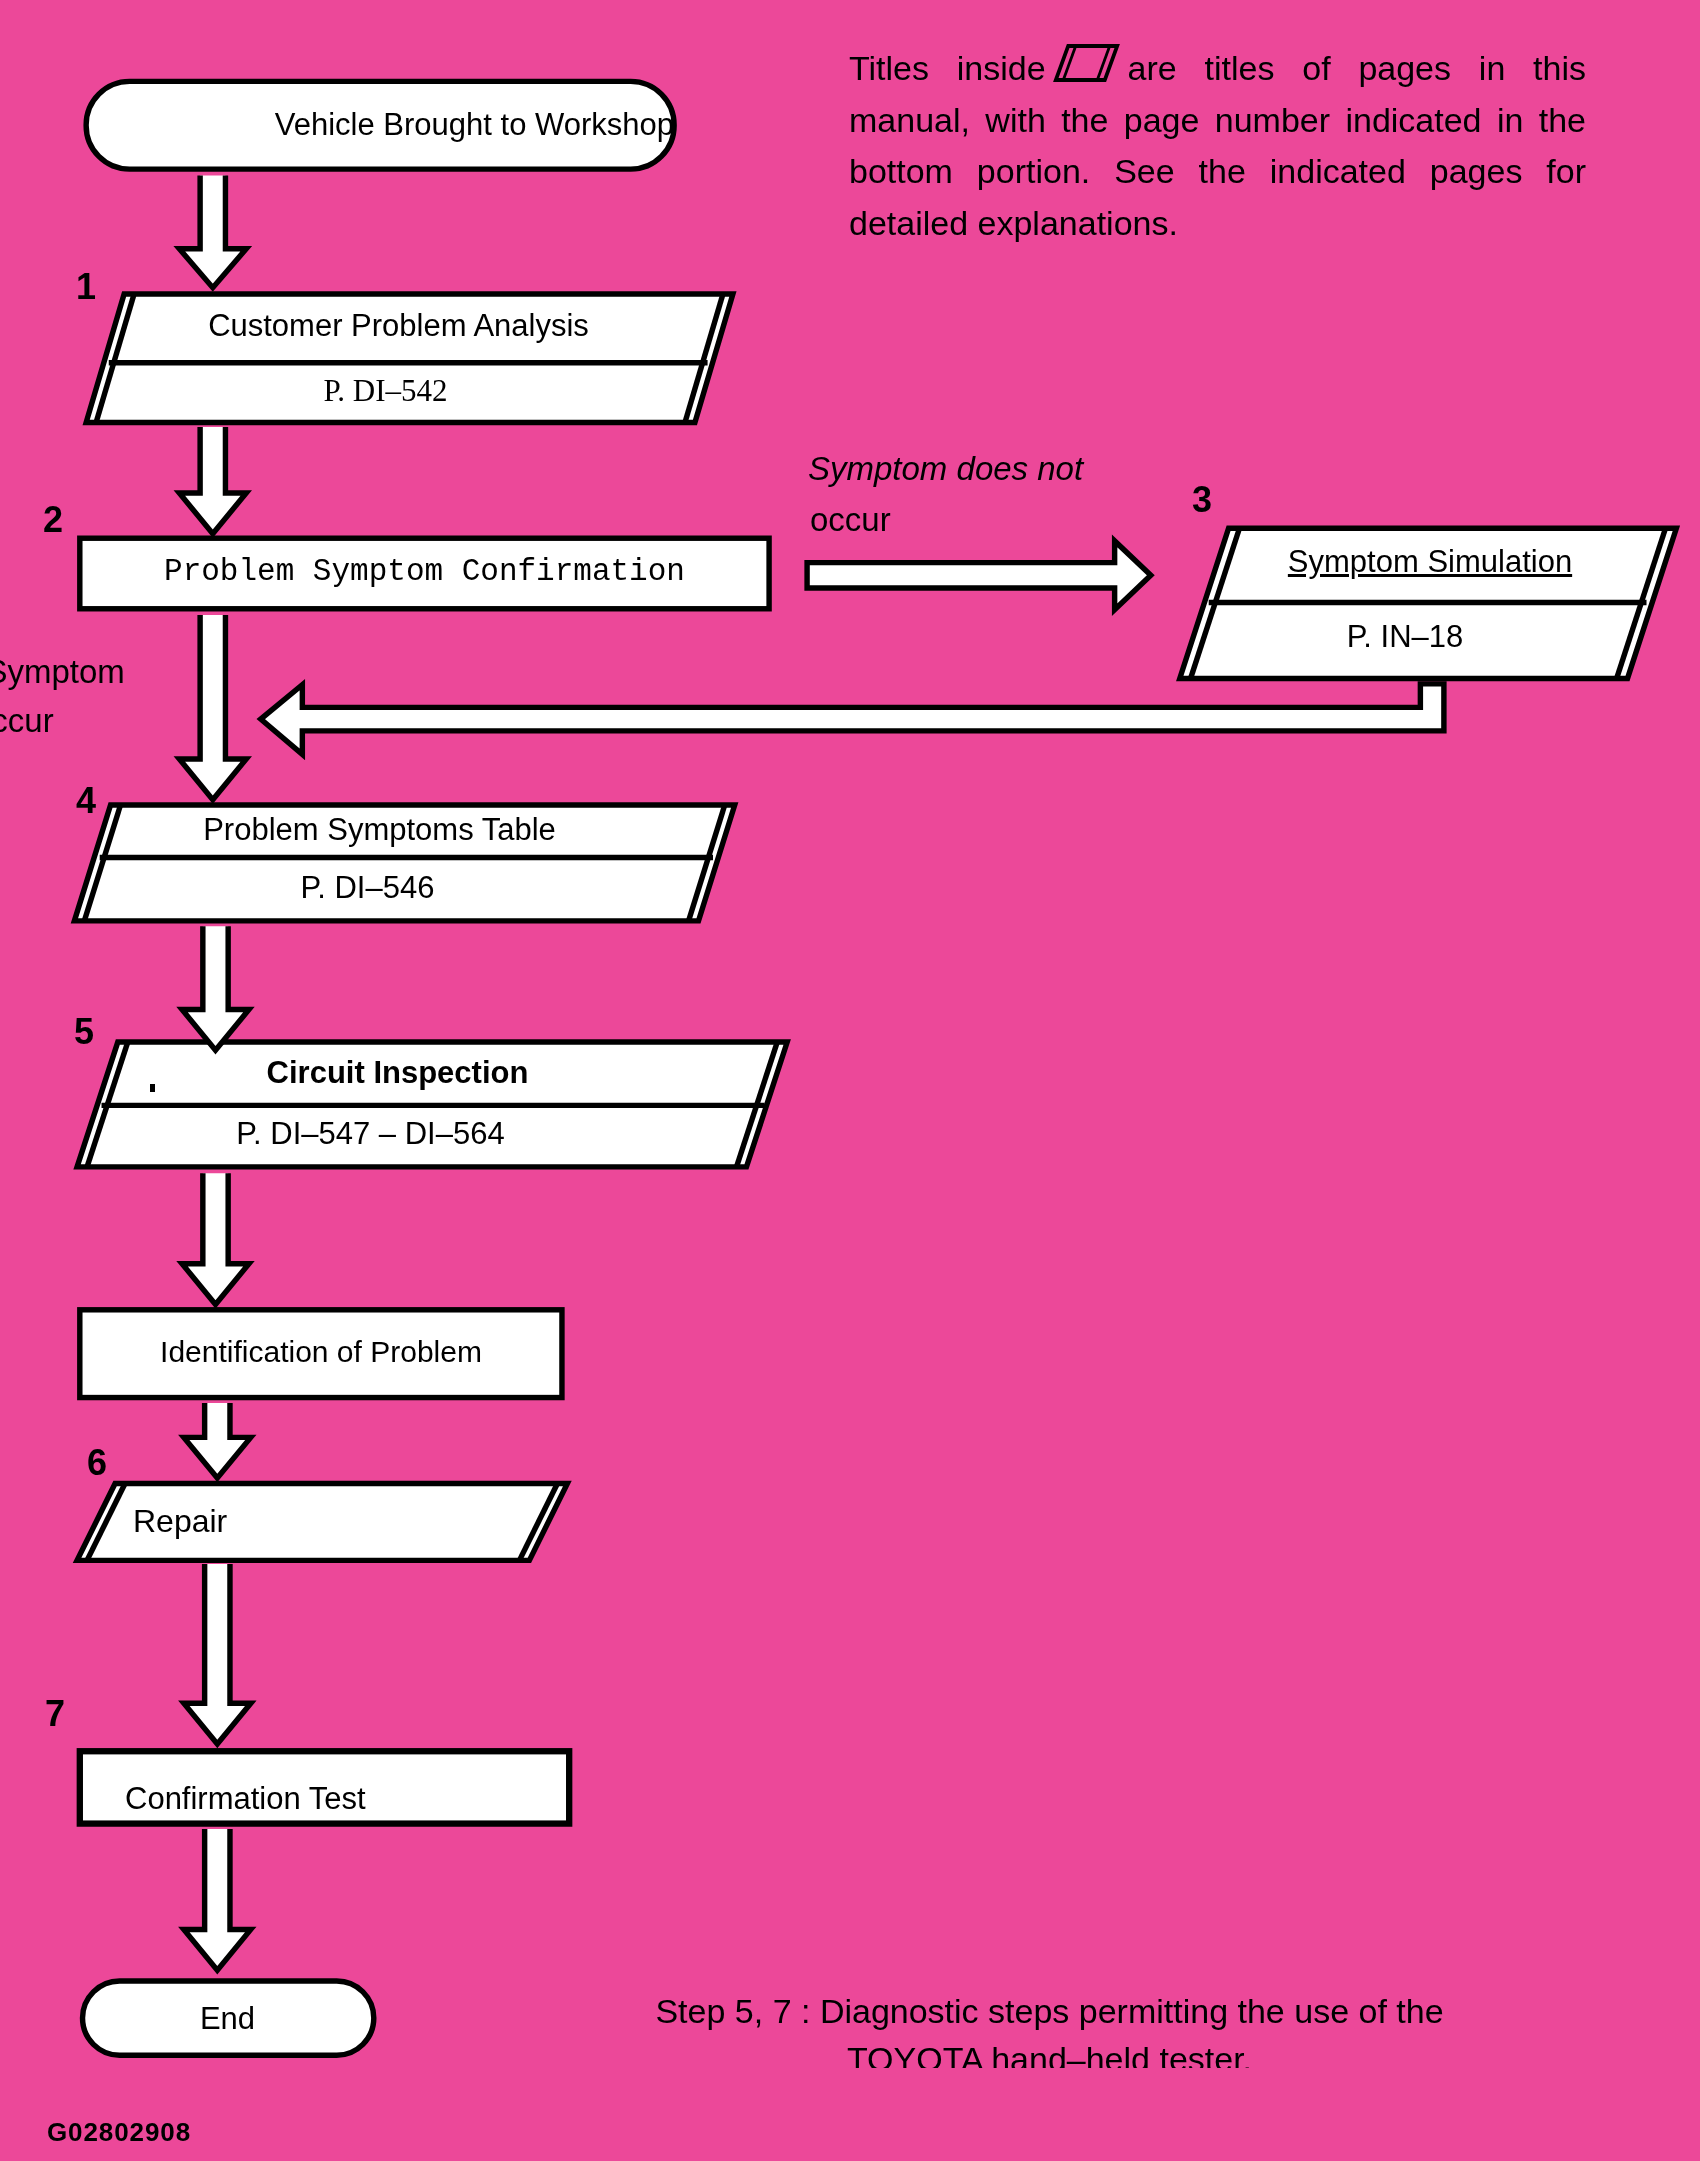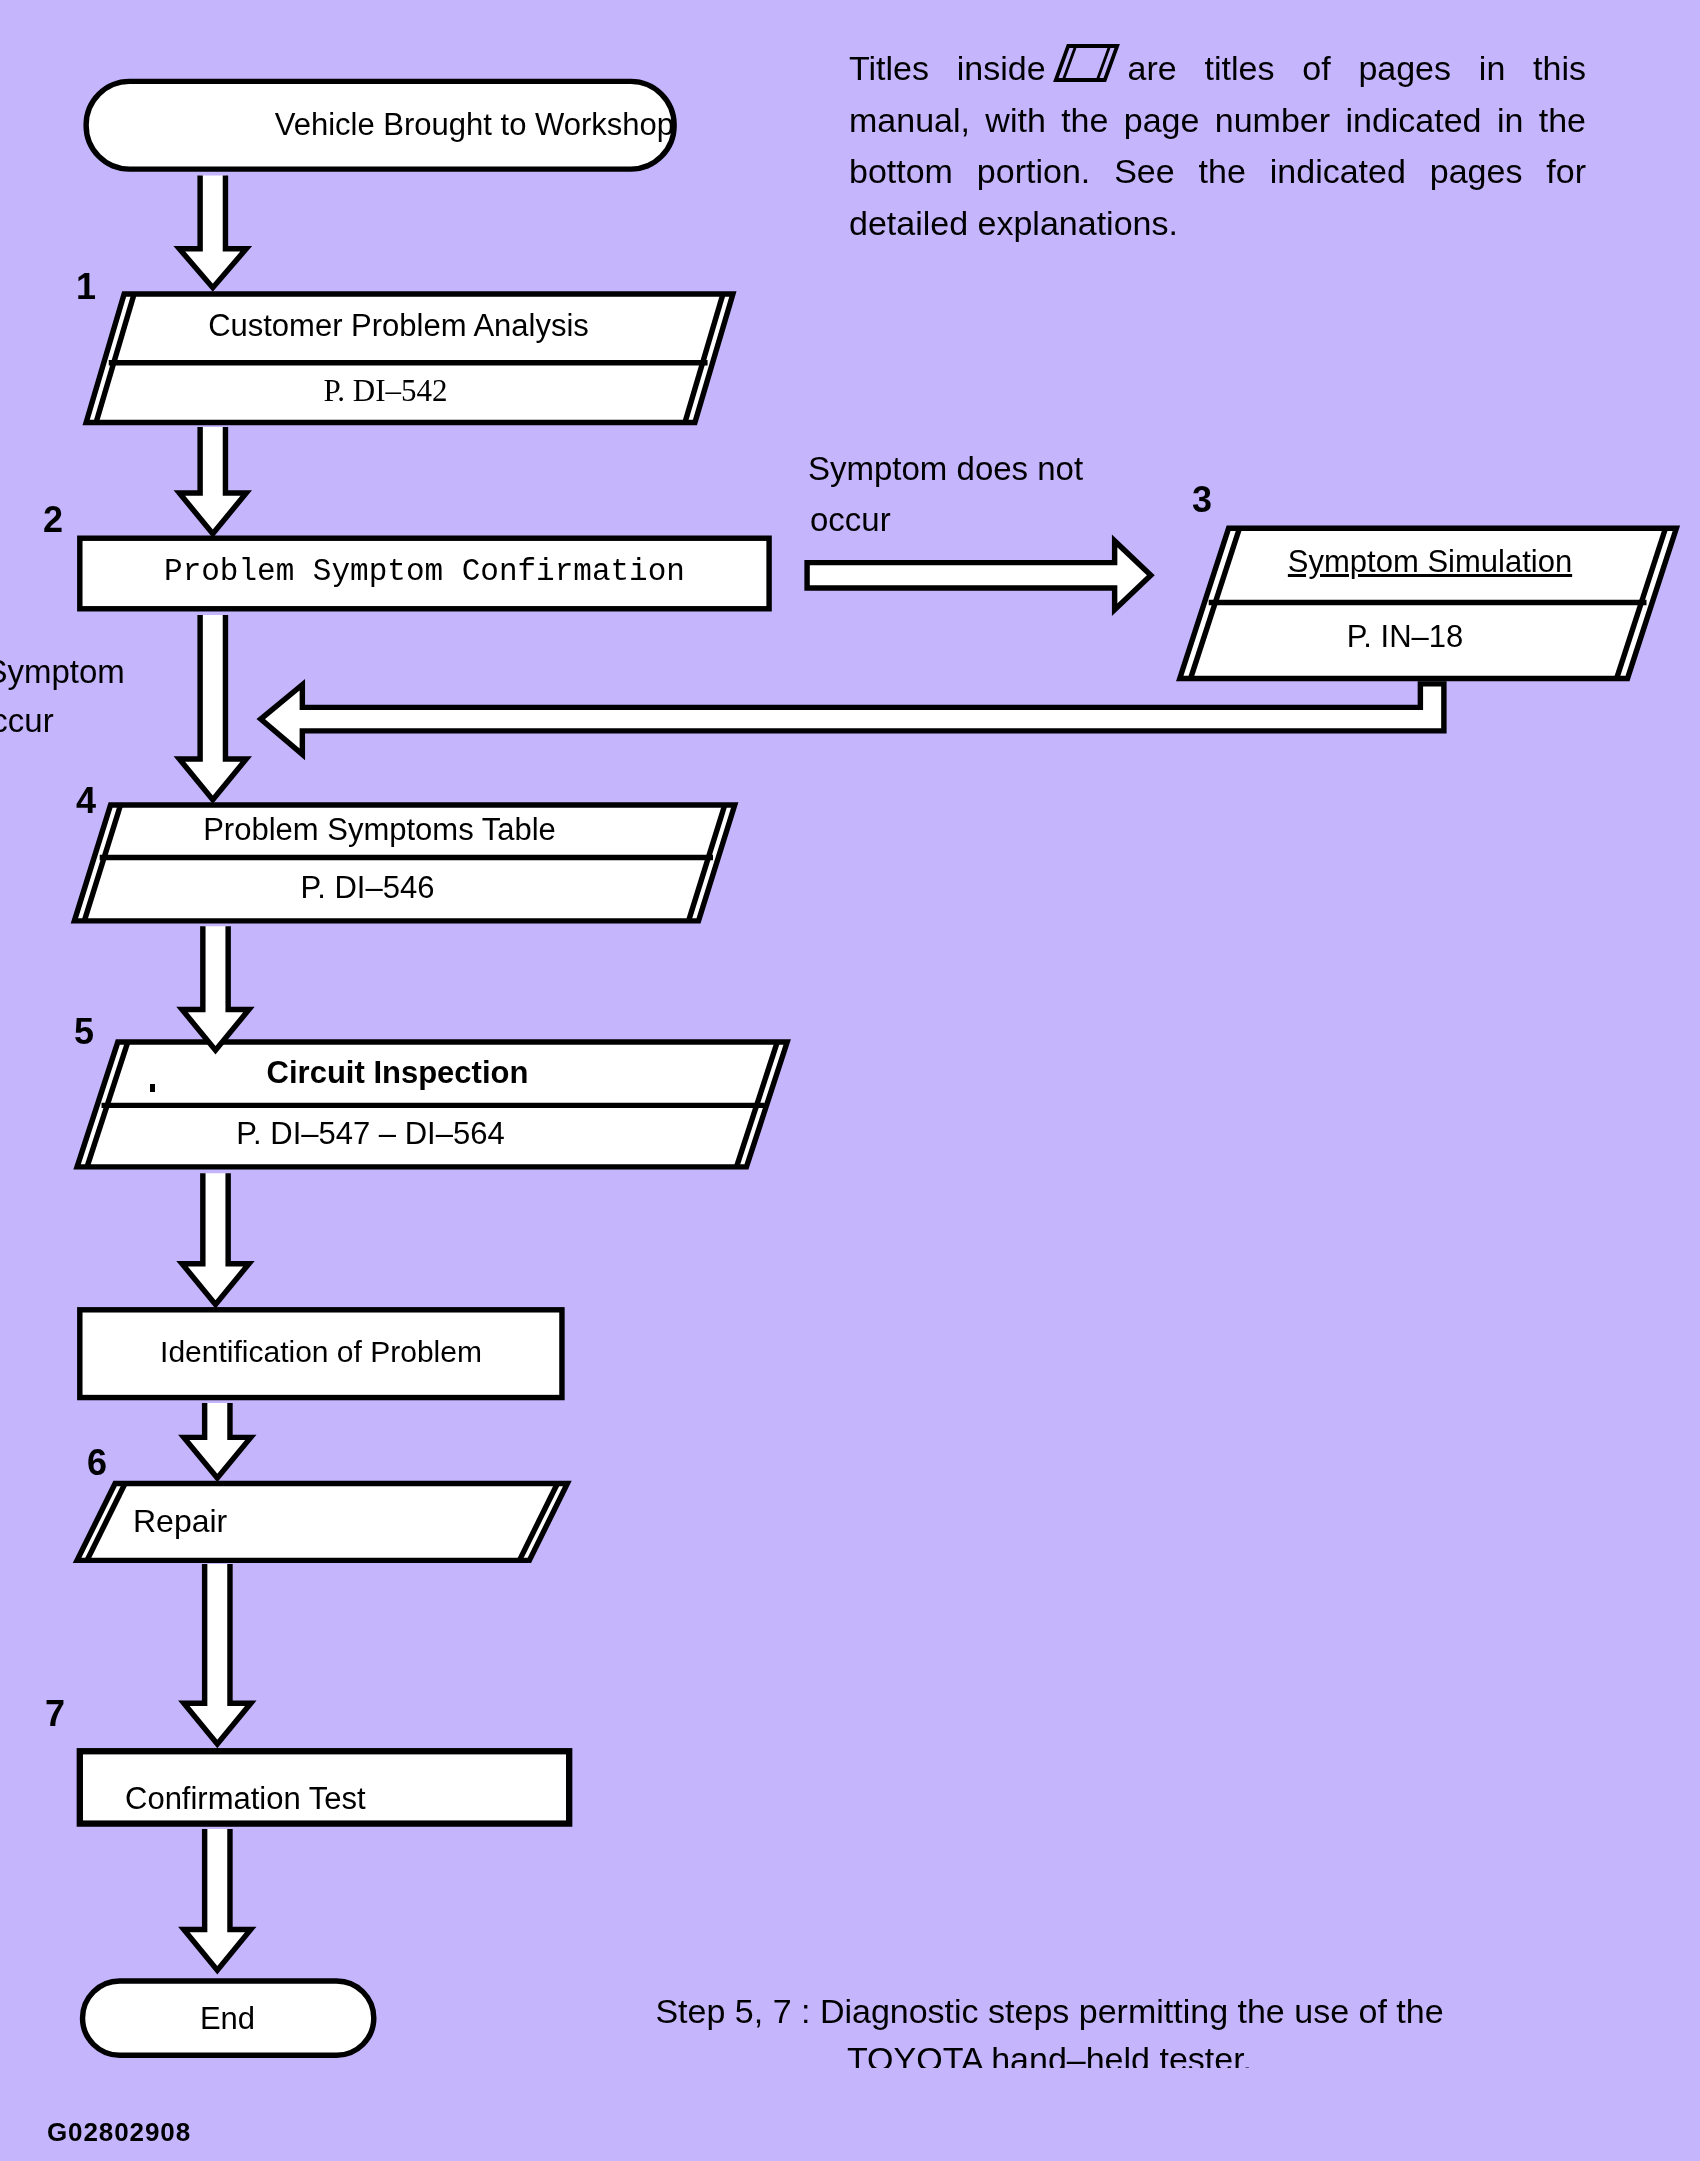--- a/index.html
+++ b/index.html
@@ -1,17 +1,17 @@
 <!DOCTYPE html>
 <html style="font-size:14.5px"><head>
 <meta charset="utf-8">
 <style>
   html,body{margin:0;padding:0;background:#fff;}
   body{font-family:"Liberation Sans", sans-serif;color:#000;}
-  #canvas{position:relative;width:1701px;height:2161px;background:#c4b5fd;overflow:hidden;}
+  #canvas{position:relative;width:1701px;height:2161px;background:#ec4899;overflow:hidden;}
   #shapes{position:absolute;left:0;top:0;z-index:0;}
   .txt{position:absolute;z-index:2;white-space:nowrap;}
   .ctr{text-align:center;}
   .node-label{font-size:31px;}
   .num{font-size:36px;font-weight:bold;}
   .bold{font-weight:bold;}
   .note{position:absolute;left:849px;top:43px;width:737px;font-size:34px;
         line-height:1.52;text-align:justify;text-align-last:left;z-index:2;}
   .pgsym{display:inline-block;width:45px;height:30px;border:4.5px solid #000;
          transform:skewX(-20deg);margin:0 14.5px;vertical-align:-1.8px;position:relative;}
@@ -96,21 +96,21 @@
 
   <div class="txt ctr node-label" style="left:86px;top:107px;width:588px;text-align:right;">Vehicle Brought to Workshop</div>
 
   <div class="txt num" style="left:76px;top:266px;">1</div>
   <div class="txt ctr node-label" style="left:100px;top:308px;width:597px;">Customer Problem Analysis</div>
   <div class="txt ctr node-label" style="left:87px;top:373px;width:597px;font-family:Liberation Serif, serif;">P. DI–542</div>
 
   <div class="txt num" style="left:43px;top:499px;">2</div>
   <div class="txt ctr node-label" style="left:80px;top:554px;width:689px;font-family:Liberation Mono, monospace;">Problem Symptom Confirmation</div>
 
-  <div class="txt" style="left:808px;top:450px;font-size:33px;">Symptom does not</div>
+  <div class="txt" style="left:808px;top:450px;font-size:33px;font-style:italic;">Symptom does not</div>
   <div class="txt" style="left:810px;top:501px;font-size:33px;">occur</div>
 
   <div class="txt num" style="left:1192px;top:479px;">3</div>
   <div class="txt ctr node-label" style="left:1206px;top:544px;width:448px;text-decoration:underline;">Symptom Simulation</div>
   <div class="txt ctr node-label" style="left:1181px;top:619px;width:448px;">P. IN–18</div>
 
   <div class="txt" style="left:-14.5px;top:653px;font-size:33px;">Symptom</div>
   <div class="txt" style="left:-27px;top:702px;font-size:33px;">occur</div>
 
   <div class="txt num" style="left:76px;top:780px;">4</div>

